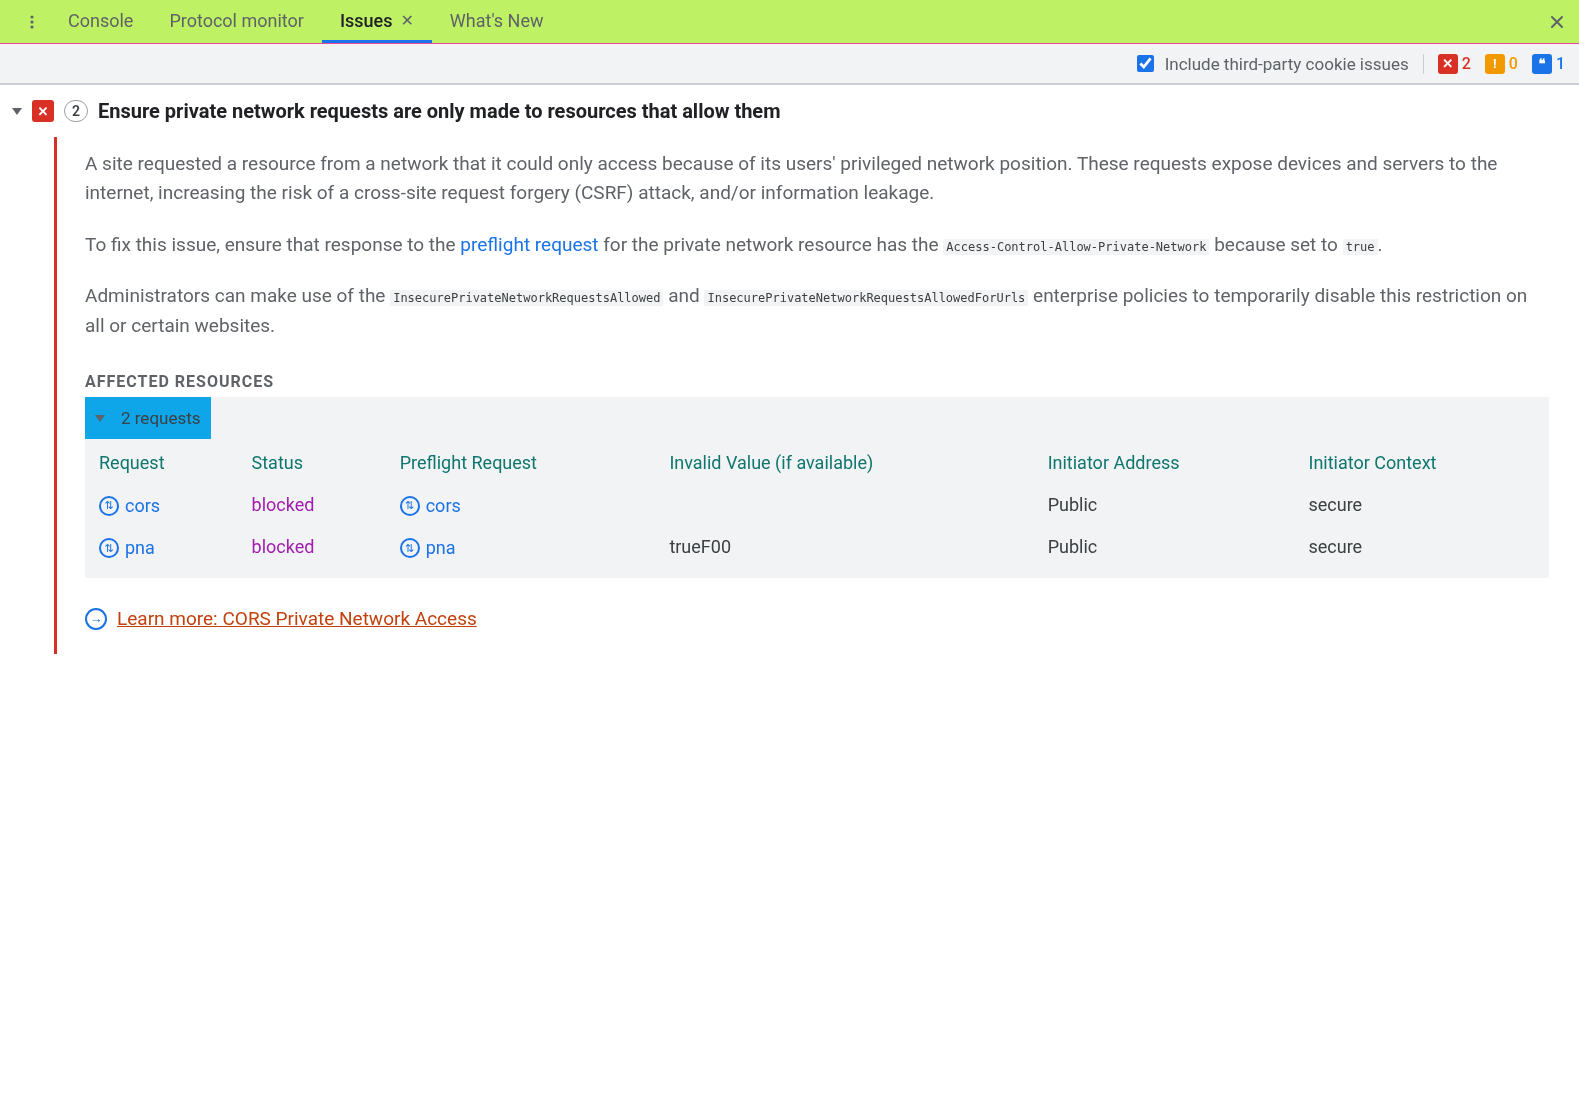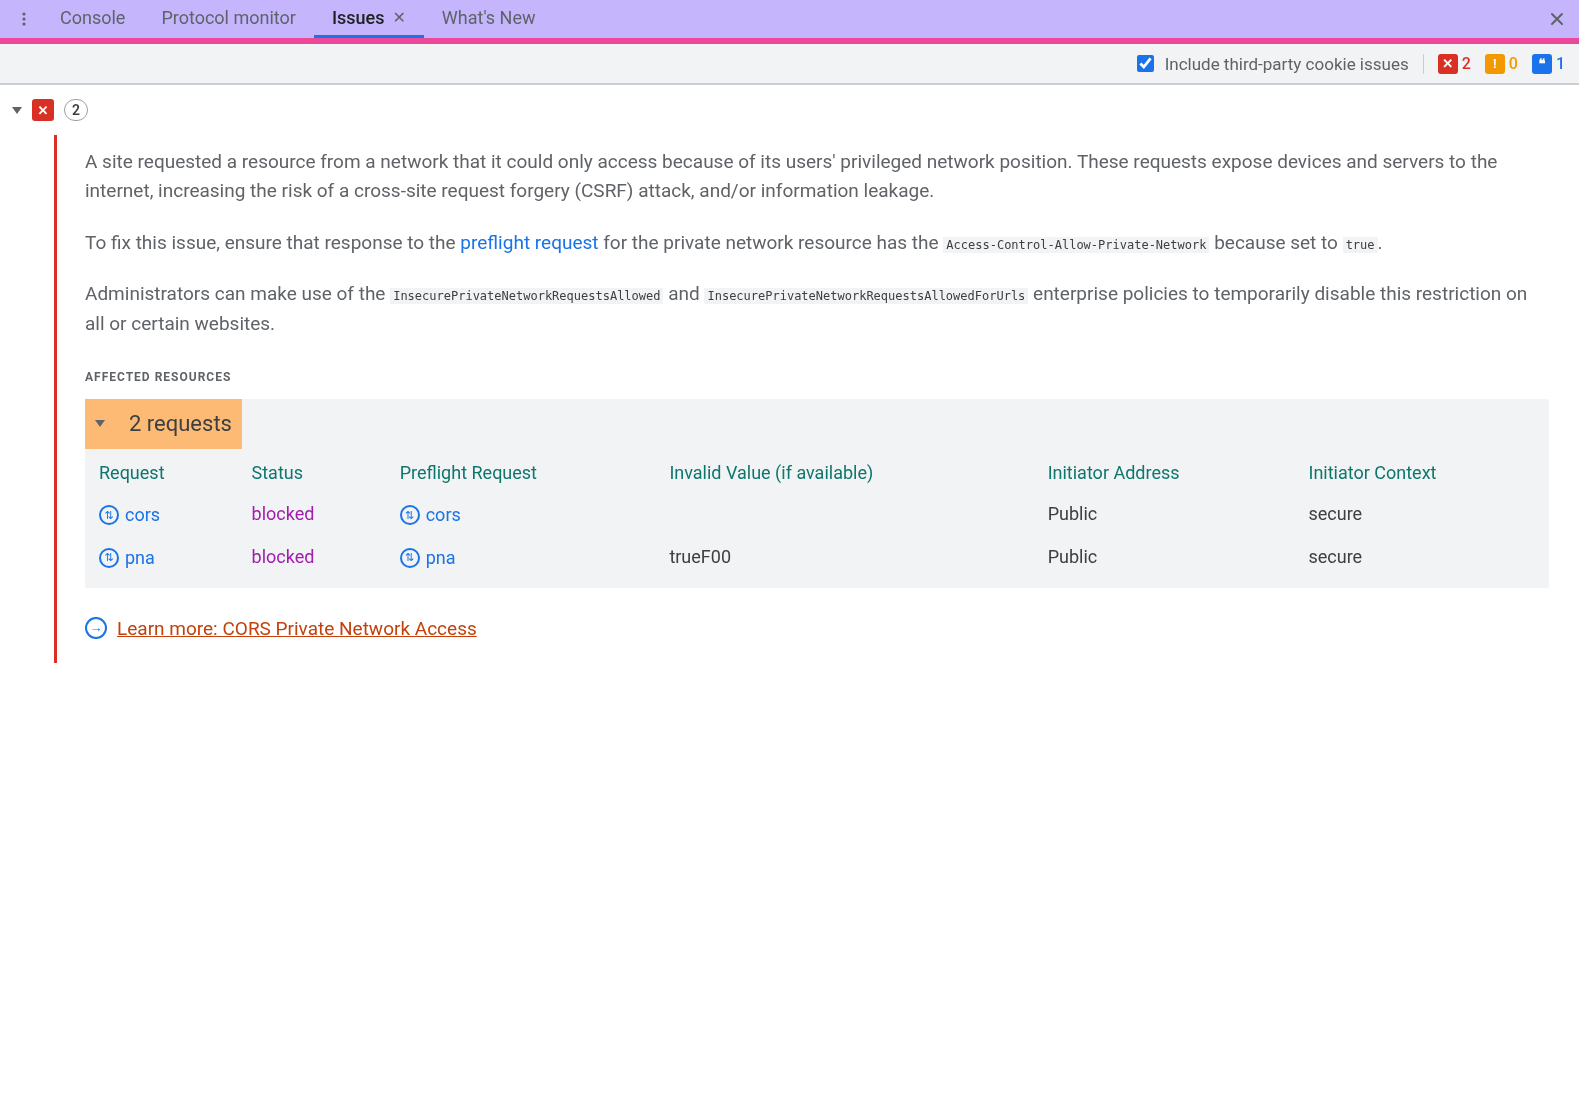--- a/index.html
+++ b/index.html
@@ -10,23 +10,23 @@
     color: #202124;
     font-size: 14px;
     overflow: hidden;
   }
 
   
   .tabbar {
     height: 44px;
     display: flex;
     align-items: stretch;
-    border-bottom: 6px solid #ec4899;
-    background: #c4b5fd;
-    padding-left: 6px;
+    border-bottom: 1px solid #ec4899;
+    background: #bef264;
+    padding-left: 14px;
   }
   .tabbar .menu-btn {
     width: 36px;
     display: flex; align-items: center; justify-content: center;
     color: #5f6368; cursor: pointer;
   }
   .tabbar .tab {
     padding: 0 18px;
     display: flex; align-items: center; gap: 8px;
     color: #5f6368; font-size: 18px; cursor: pointer;
@@ -114,28 +114,28 @@
   .issue-body a.inline { color:#1a73e8; text-decoration:none; cursor:pointer; }
   .issue-body code {
     font-family: Menlo, Consolas, monospace;
     font-size: 12px;
     background:#f1f3f4;
     padding:1px 3px;
     color:#3c4043;
   }
 
   .aff-title {
-    font-size:12px; letter-spacing:1px; font-weight:700;
-    color:#5f6368; margin: 30px 0 12px 0;
+    font-size:16px; letter-spacing:1px; font-weight:700;
+    color:#5f6368; margin: 30px 0 2px 0;
   }
 
   .req-block { background:#f1f3f4; border-radius:2px; padding:0 0 10px 0;}
   .req-summary {
-    display:flex; align-items:center; gap:24px;
-    padding:8px 10px; background:#fdba74; font-size:22px; color:#3c4043;
+    display:flex; align-items:center; gap:16px;
+    padding:8px 10px; background:#0ea5e9; font-size:17px; color:#3c4043;
     cursor:pointer; width:max-content;
   }
   .req-summary .tri { border-top-color:#5f6368; }
 
   table.req {
     border-collapse: collapse; width:100%;
     font-size:18px; color:#3c4043;
   }
   table.req th {
     text-align:left; font-weight:400; color:#0f766e;
@@ -212,20 +212,21 @@
     <span class="num">1</span>
   </span>
 </div>
 
 <div class="content">
 
   <div class="issue-header">
     <span class="tri"></span>
     <span class="sev">✕</span>
     <span class="pill">2</span>
+    <span>Ensure private network requests are only made to resources that allow them</span>
   </div>
 
   <div class="issue-body">
 
     <p>A site requested a resource from a network that it could only access because of its users' privileged network position. These requests expose devices and servers to the internet, increasing the risk of a cross-site request forgery (CSRF) attack, and/or information leakage.</p>
 
 
     <p>
       <span>To fix this issue, ensure that response to the </span><a class="inline">preflight request</a><span> for the private network resource has the </span><code>Access-Control-Allow-Private-Network</code><span> because set to </span><code>true</code><span>.</span>
     </p>

